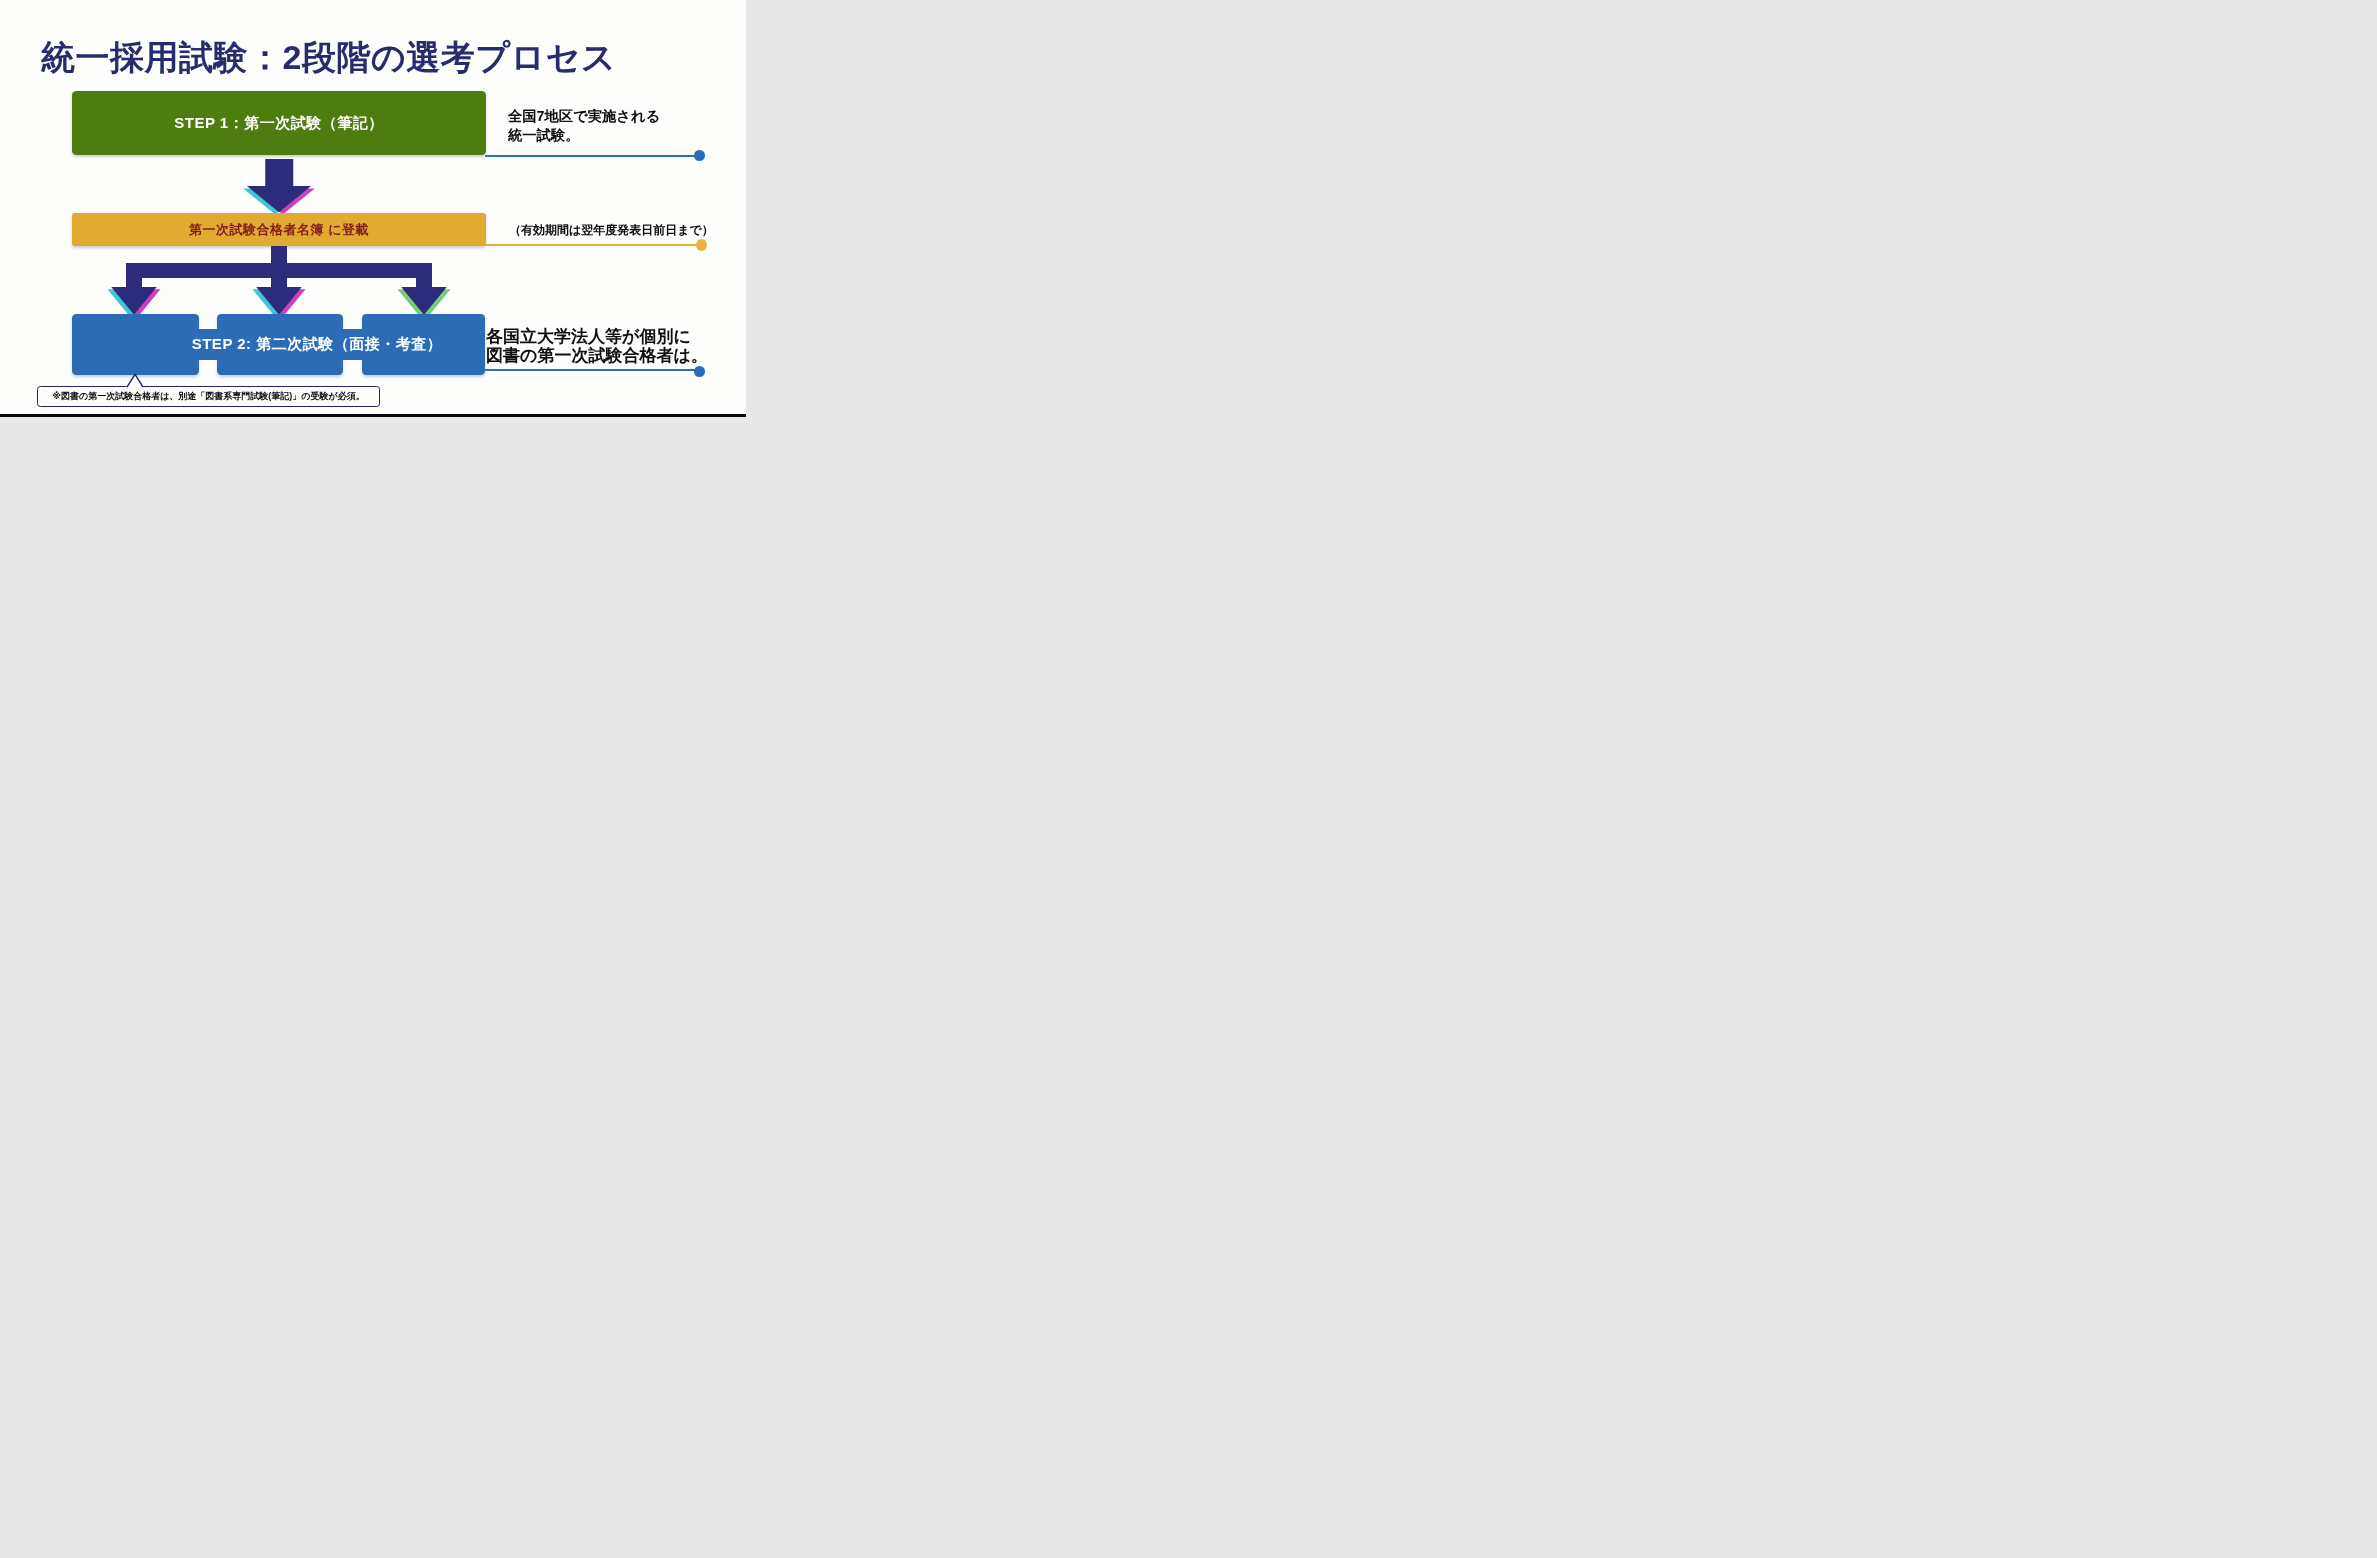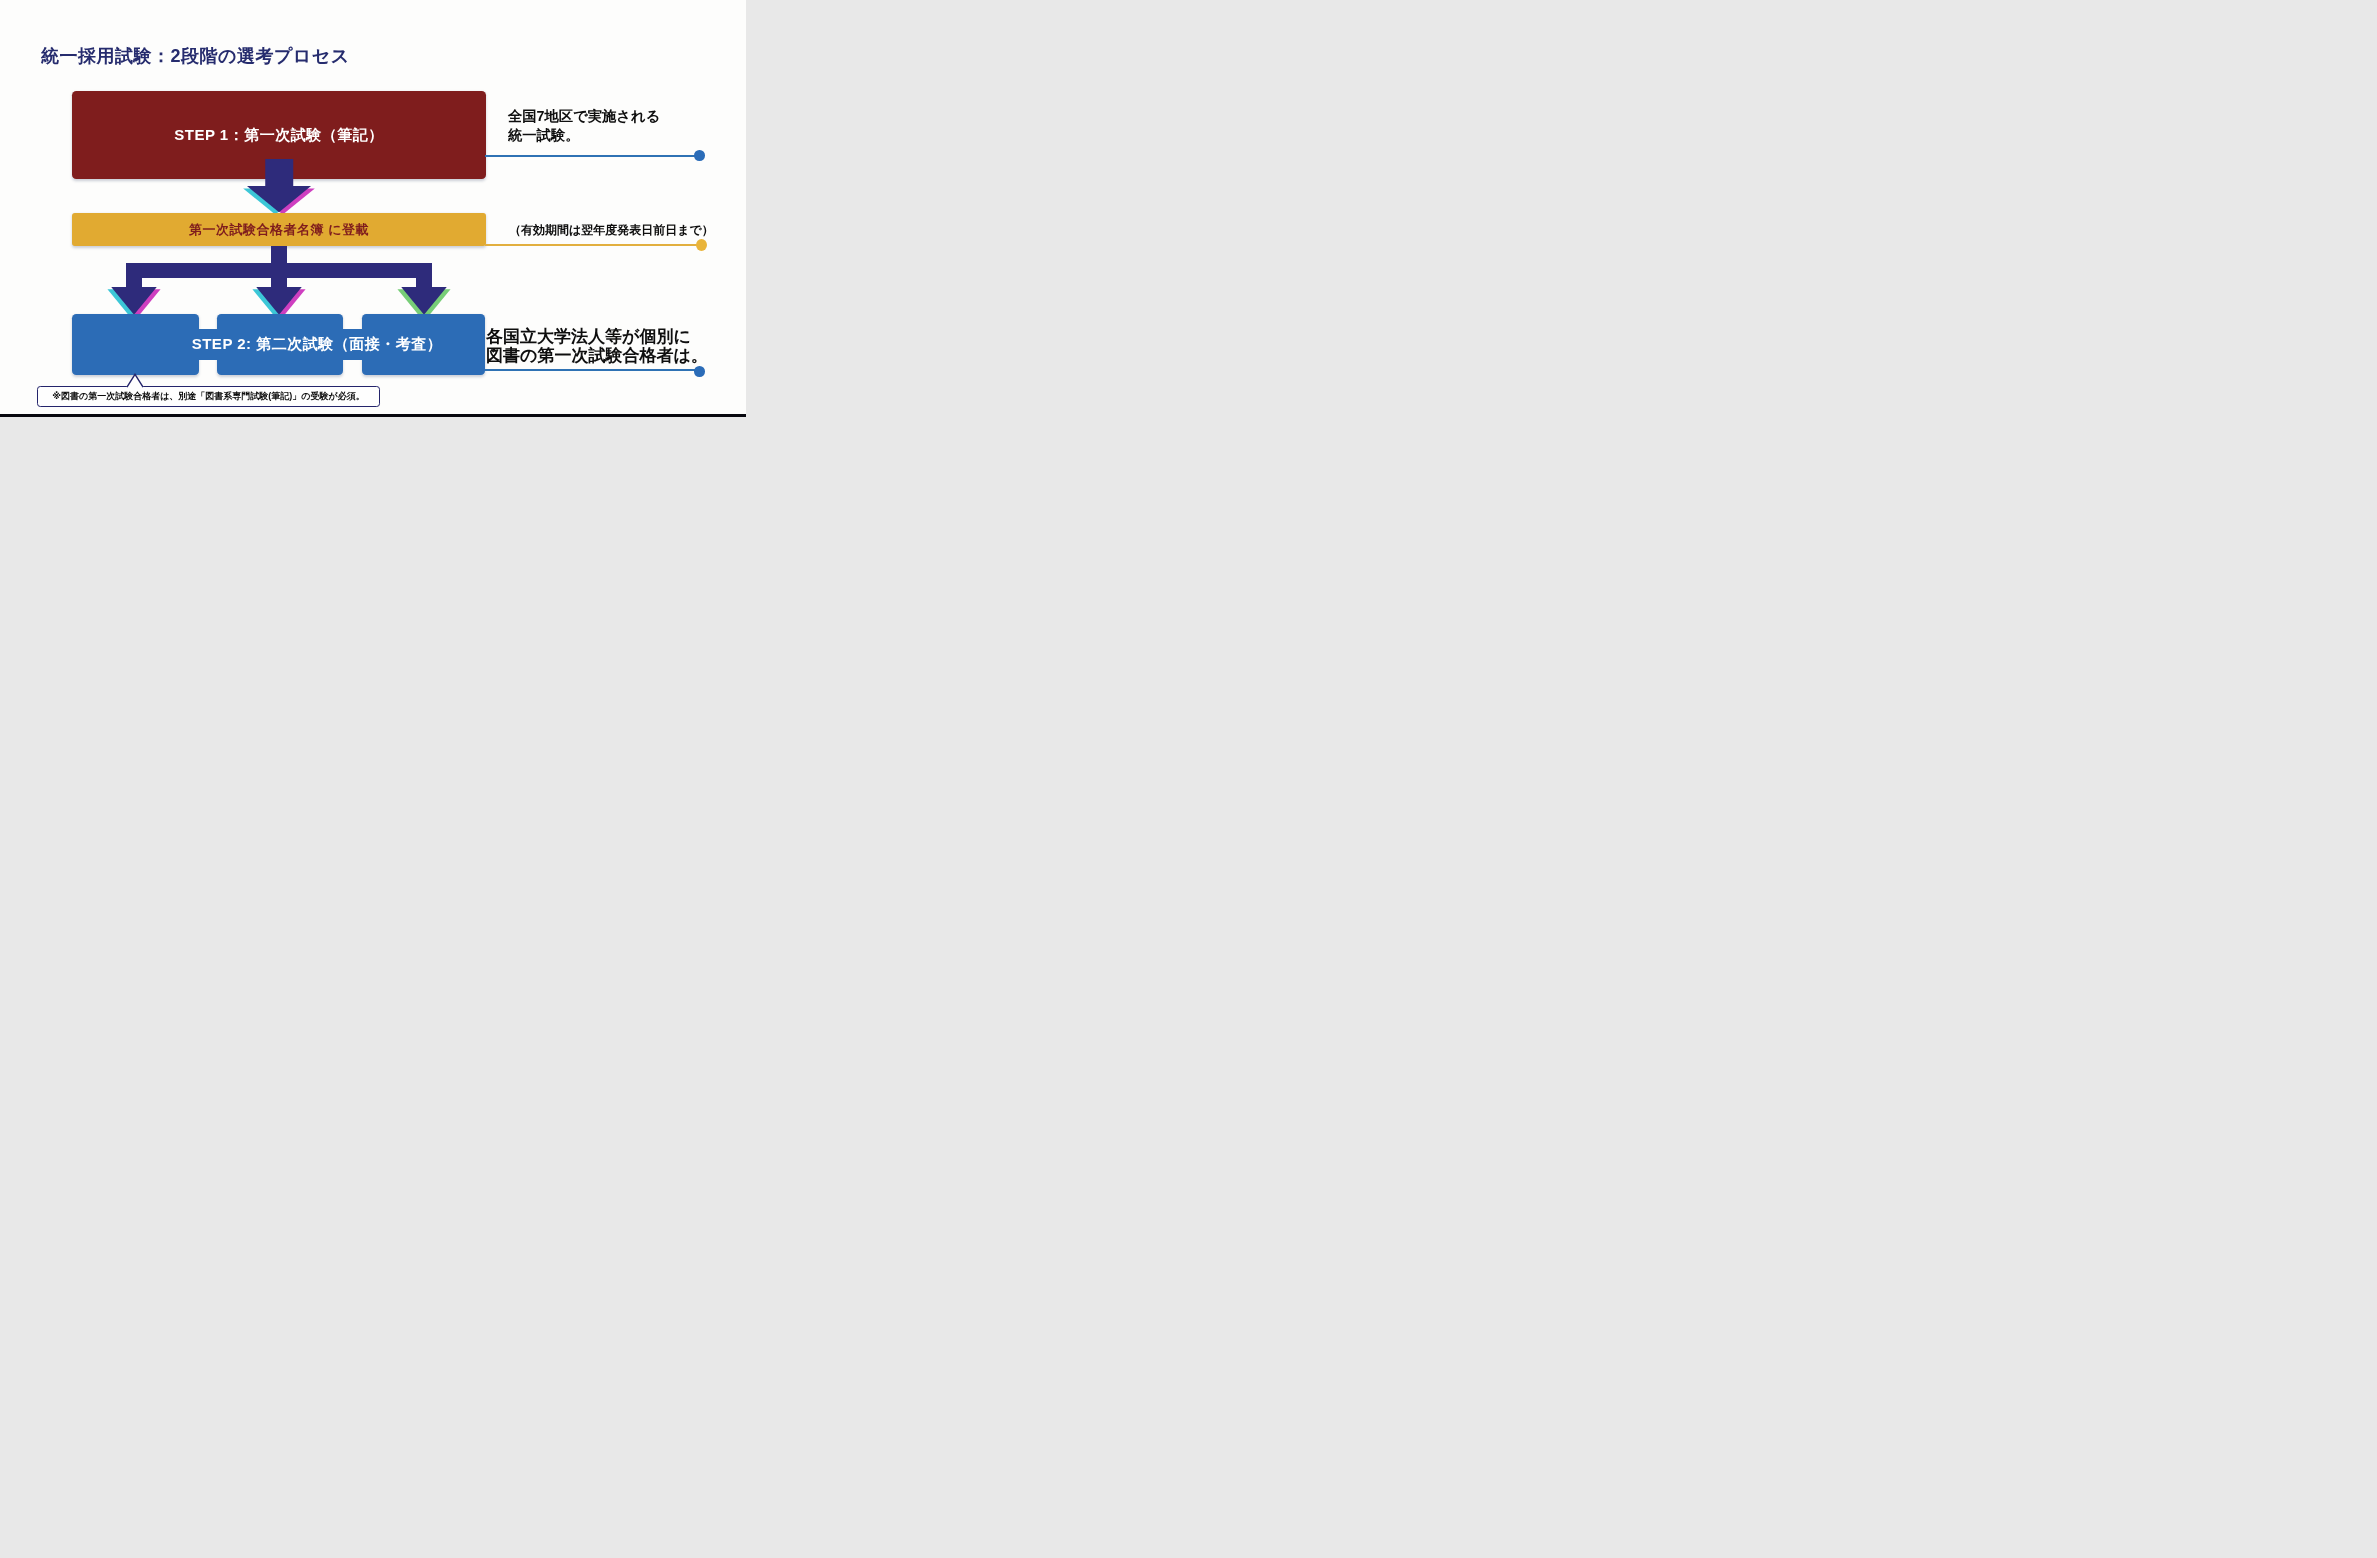--- a/index.html
+++ b/index.html
@@ -2,28 +2,28 @@
 <html style="font-size:7.6px"><head>
 <meta charset="utf-8">
 <style>
   html,body{margin:0;padding:0;background:#e8e8e8;}
   .stage{
     position:relative;width:746px;height:417px;overflow:hidden;
     background:#fdfdfc;
     font-family:"Liberation Sans","DejaVu Sans",sans-serif;
   }
   .title{
-    position:absolute;left:41px;top:44px;
-    font-size:18px;font-weight:900;color:#262c6e;letter-spacing:0.5px;white-space:nowrap;
+    position:absolute;left:41px;top:35px;
+    font-size:34px;font-weight:900;color:#262c6e;letter-spacing:0.5px;white-space:nowrap;
   }
   .flowbox{
     position:absolute;display:flex;align-items:center;justify-content:center;
     box-shadow:0 1.4px 2.9px rgba(25,40,80,.22);
   }
-  #step1-box{left:72px;top:91px;width:414px;height:88px;background:#7f1d1d;border-radius:4.3px;}
+  #step1-box{left:72px;top:91px;width:414px;height:64px;background:#4d7c0f;border-radius:4.3px;}
   .label-white{color:#ffffff;font-size:15px;font-weight:800;letter-spacing:0.5px;white-space:nowrap;}
   #roster-box{left:72px;top:213px;width:414px;height:33px;background:#e1aa31;border-radius:2.9px;}
   .label-dark{color:#7f1d1d;font-size:13px;font-weight:800;letter-spacing:0.5px;white-space:nowrap;}
 
   .s2box{position:absolute;top:314px;height:61px;background:#2c6cb6;border-radius:4.3px;
          box-shadow:0 1.4px 2.9px rgba(25,40,80,.22);}
   #step2-box-left{left:72px;width:127px;}
   #step2-box-mid{left:217px;width:126px;}
   #step2-box-right{left:362px;width:123px;}
   .s2bridge{position:absolute;top:329px;height:31px;background:#2c6cb6;}

